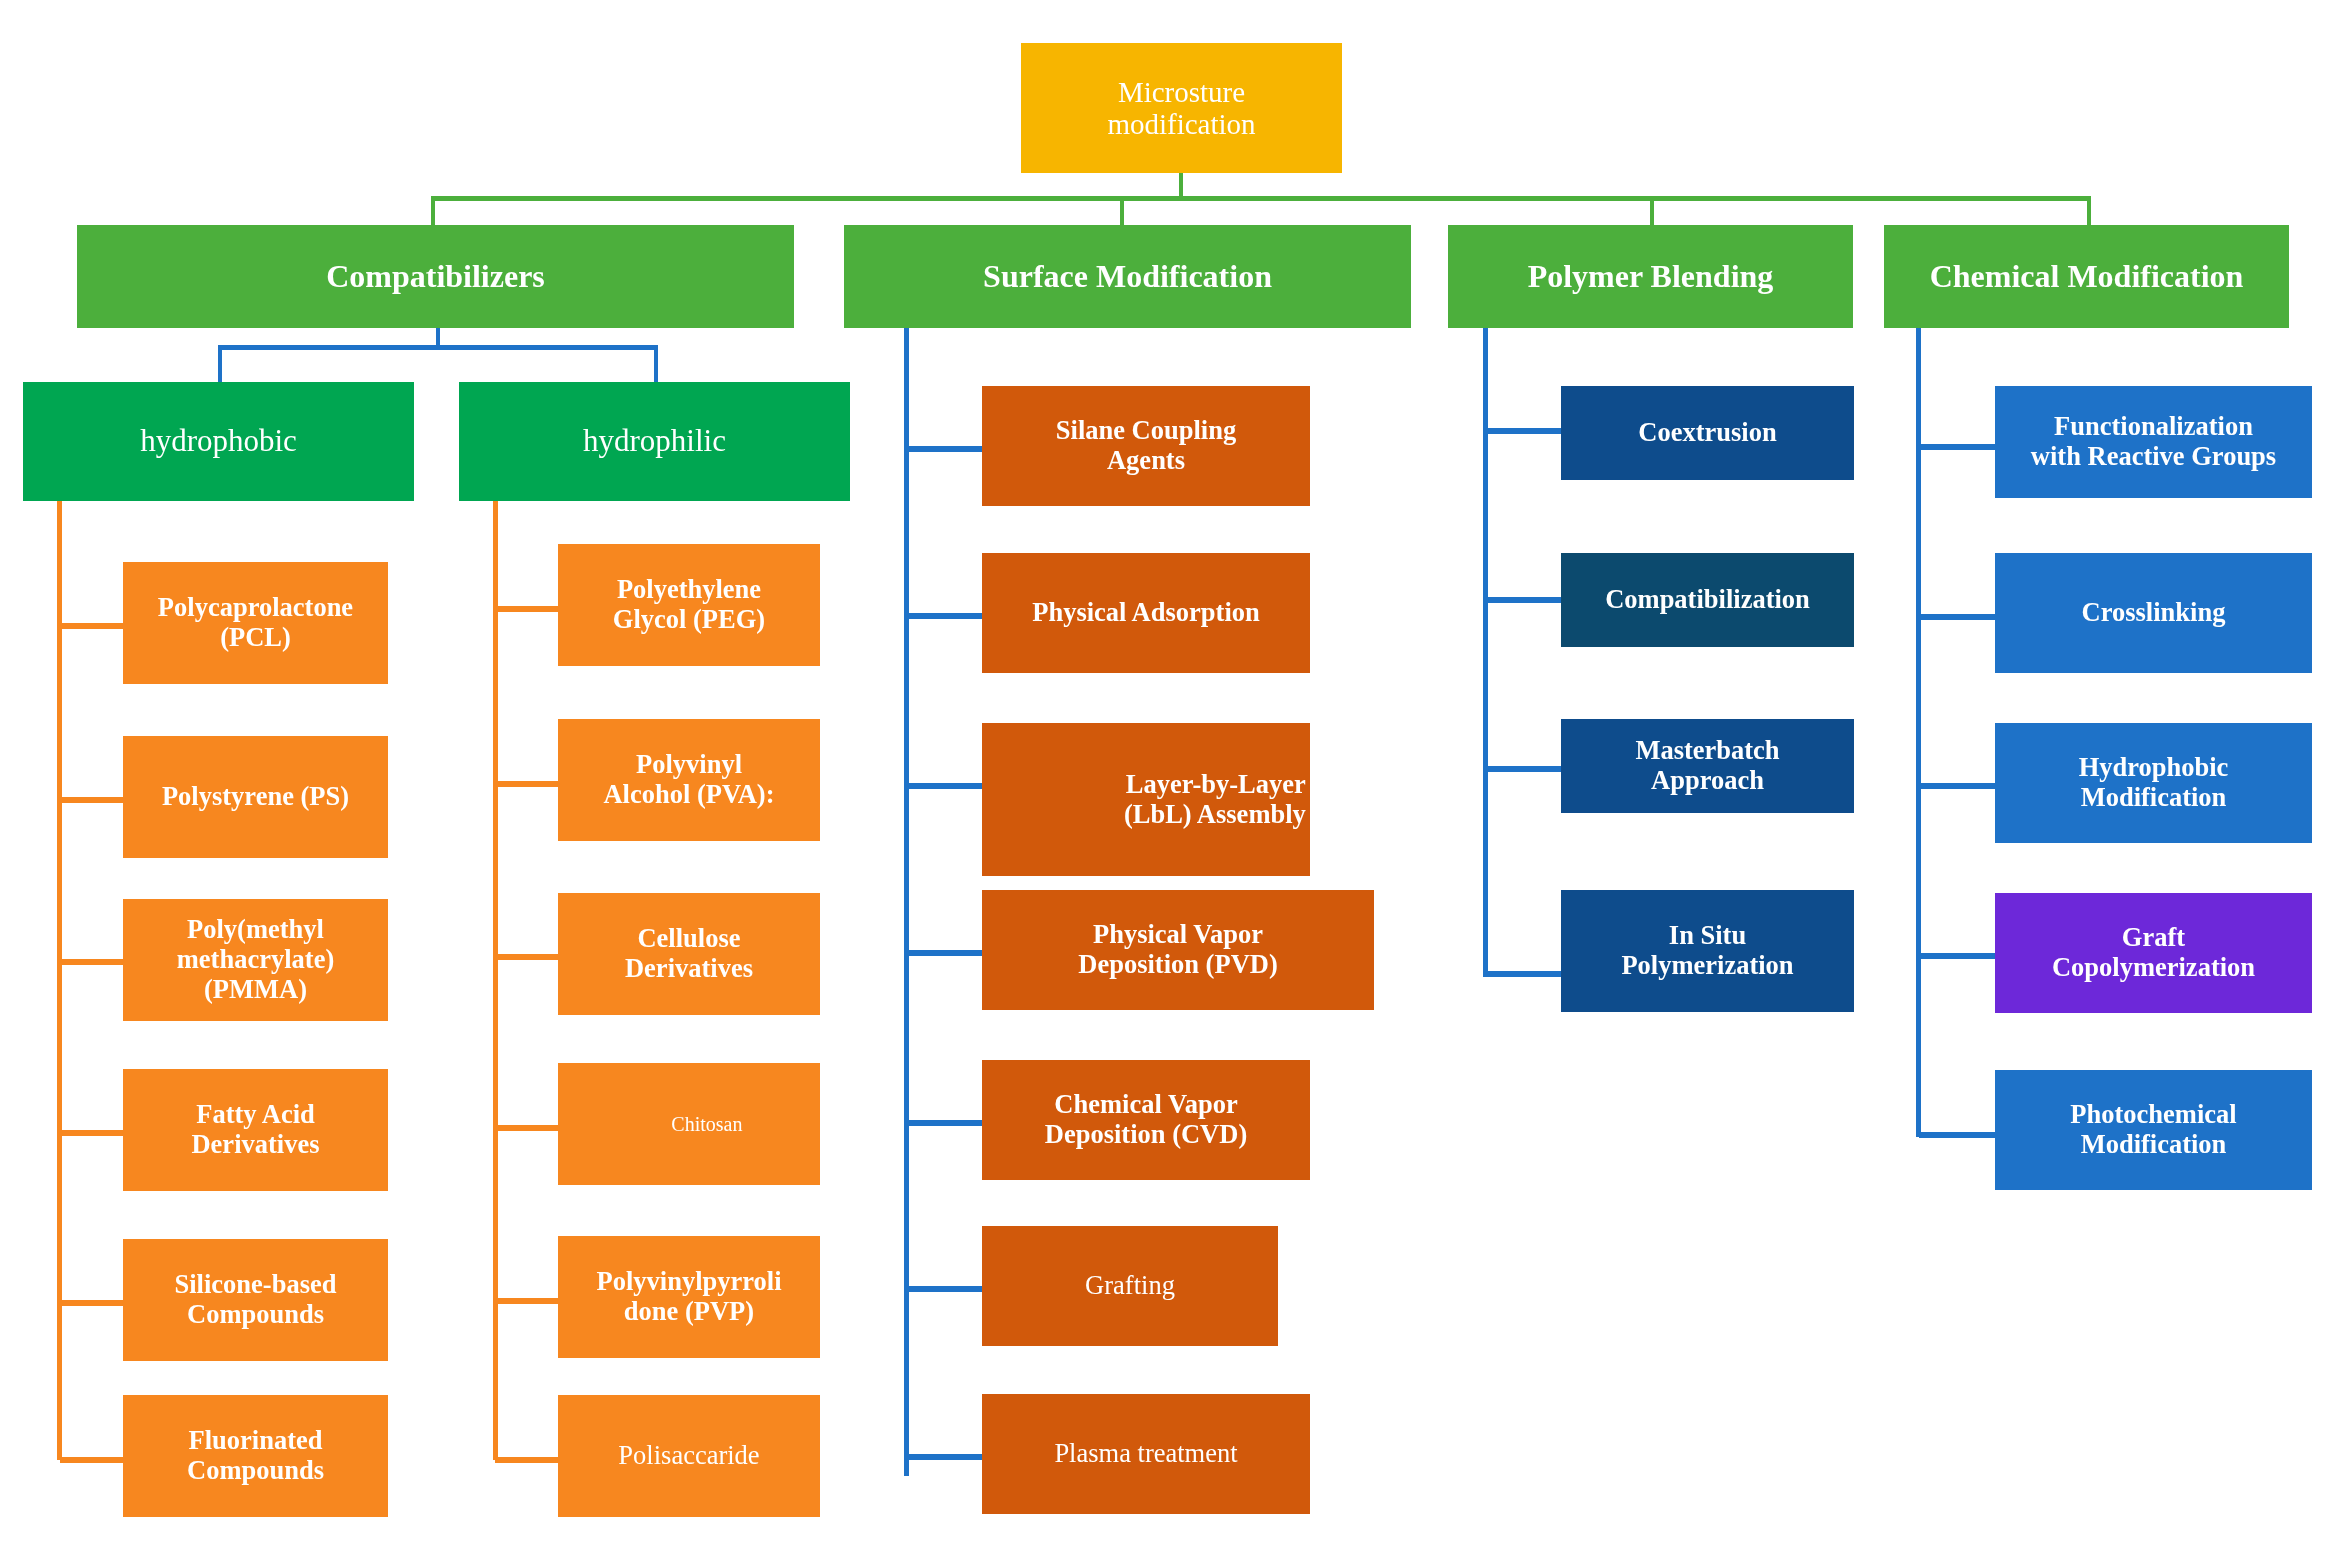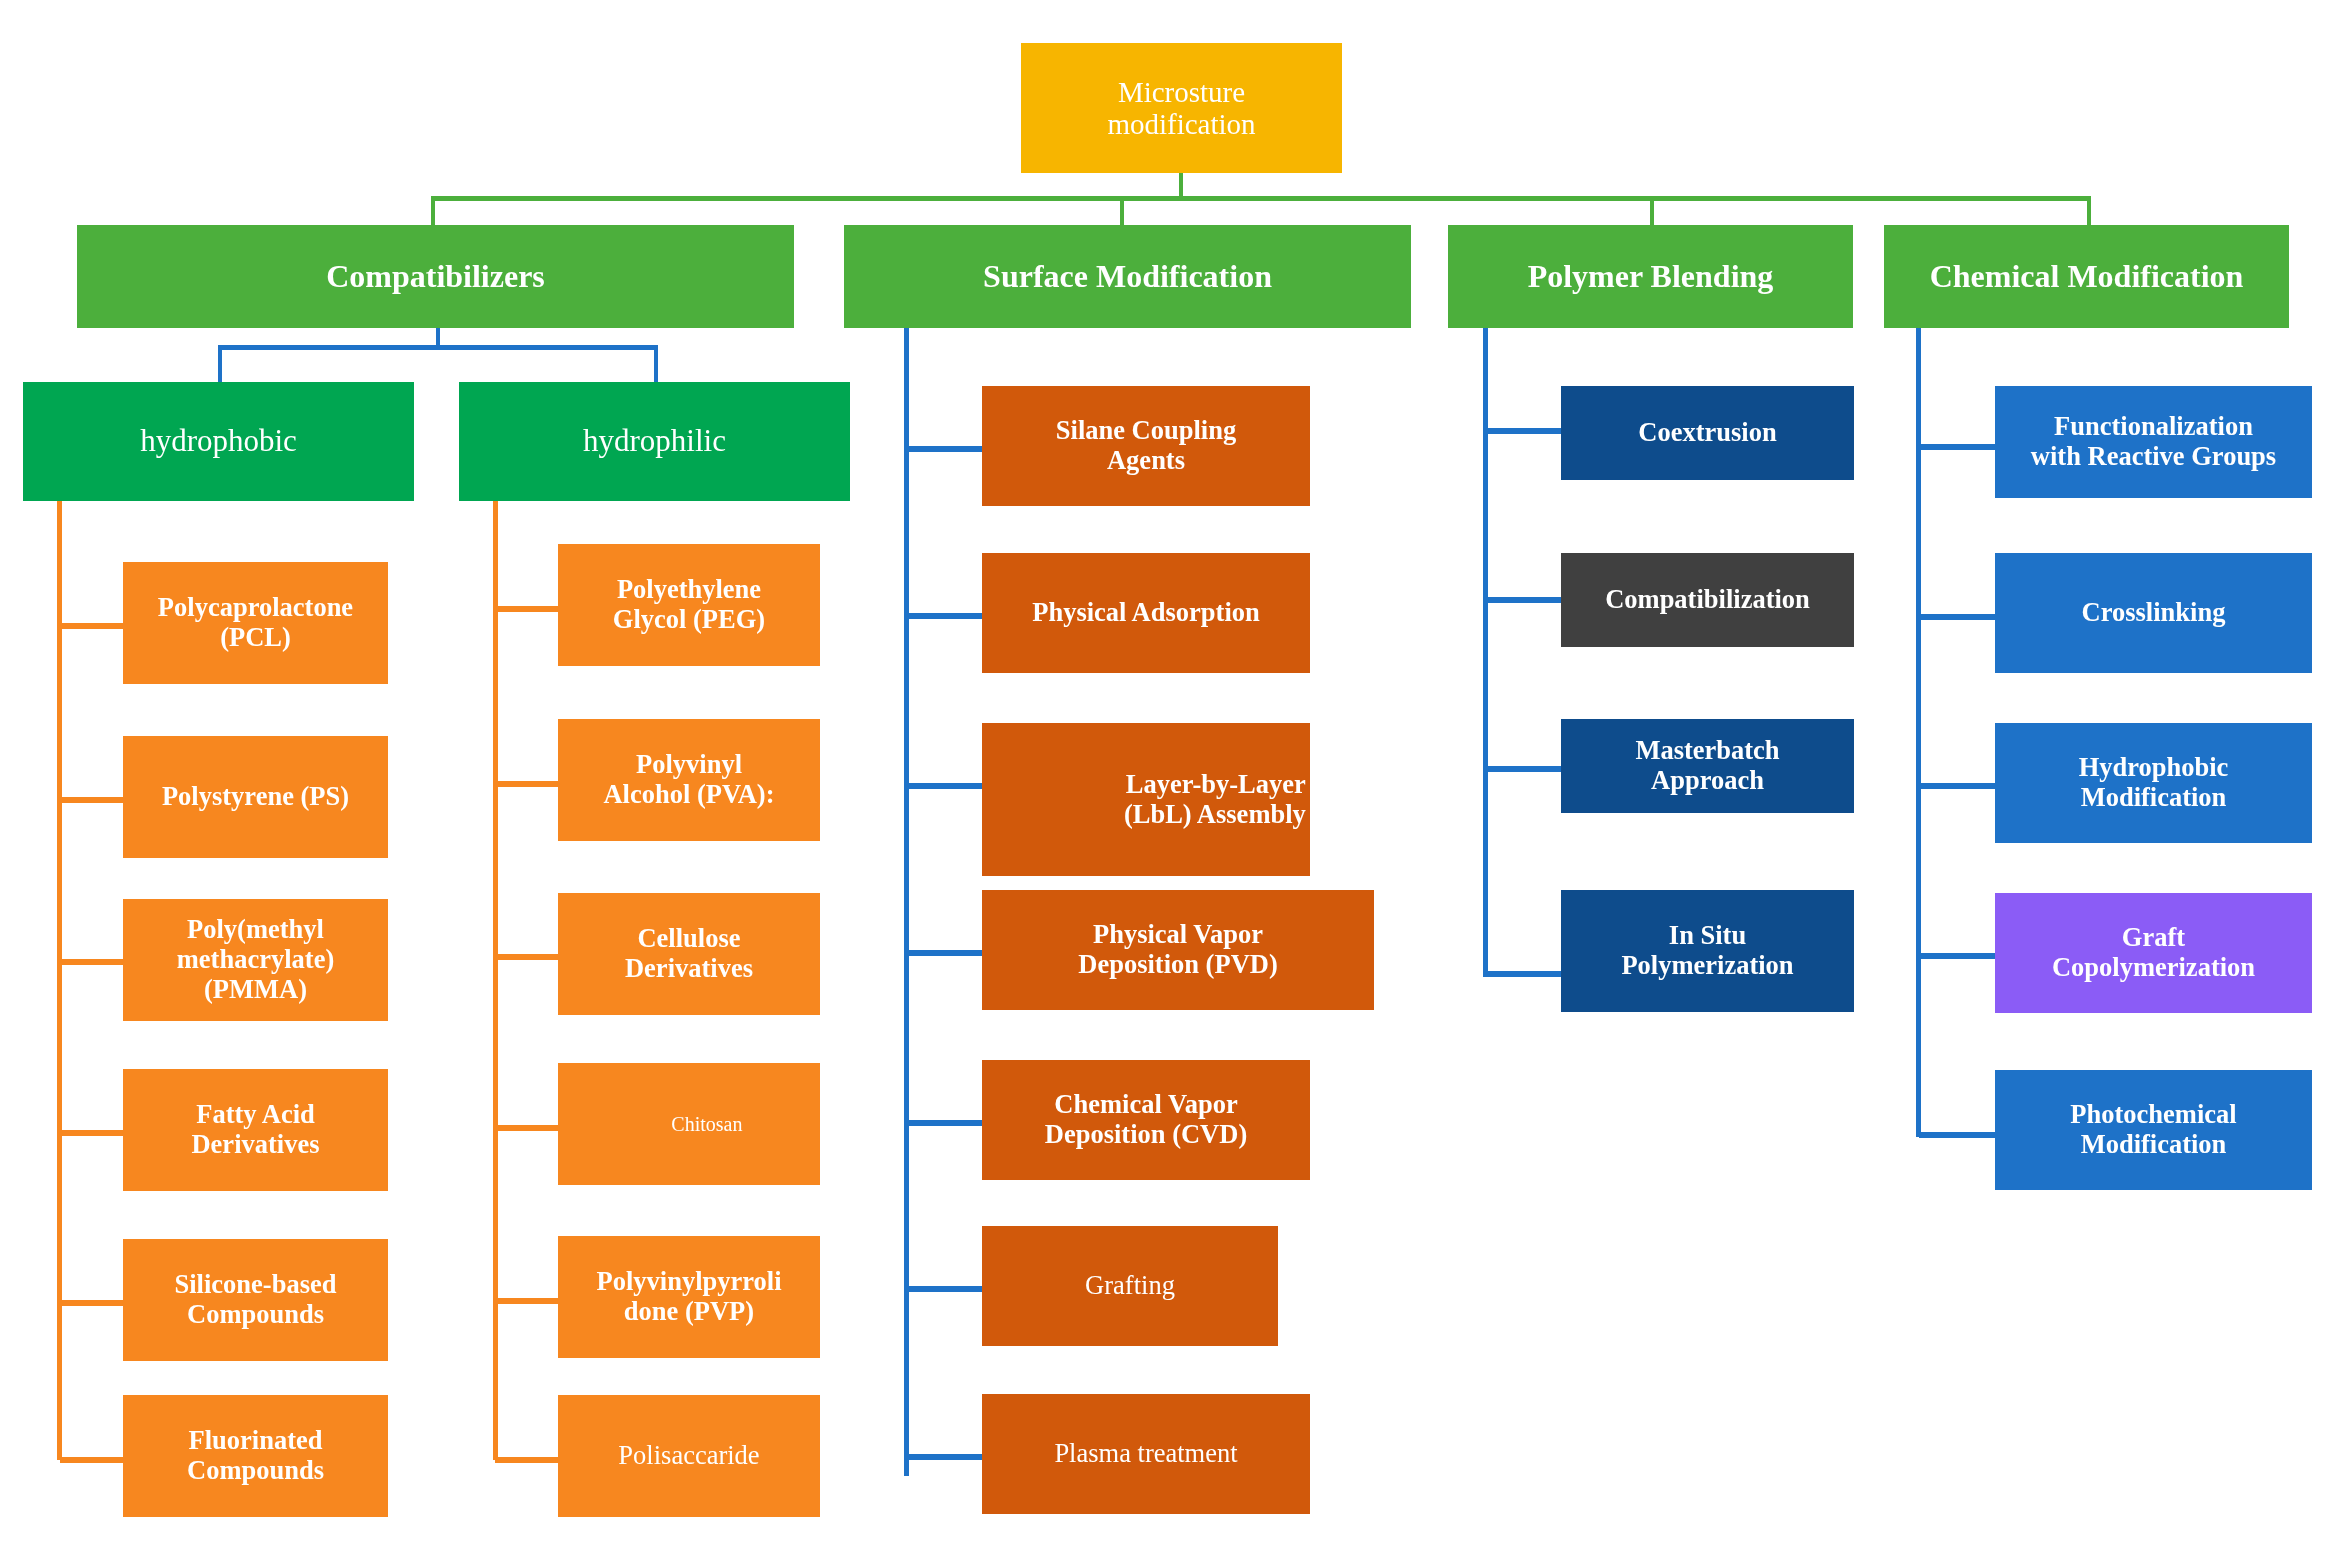--- a/index.html
+++ b/index.html
@@ -195,21 +195,21 @@
   <div class="node" style="left:982px; top:1226px; width:296px; height:120px; background:#D1590B; font-size:26.5px;">
     <span class="lbl reg">Grafting</span>
   </div>
   <div class="node" style="left:982px; top:1394px; width:328px; height:120px; background:#D1590B; font-size:26.5px;">
     <span class="lbl reg">Plasma treatment</span>
   </div>
 
   <div class="node" style="left:1561px; top:386px; width:293px; height:94px; background:#0E4C8C; font-size:26.5px;">
     <span class="lbl bold">Coextrusion</span>
   </div>
-  <div class="node" style="left:1561px; top:553px; width:293px; height:94px; background:#404040; font-size:26.5px;">
+  <div class="node" style="left:1561px; top:553px; width:293px; height:94px; background:#0c4a6e; font-size:26.5px;">
     <span class="lbl bold">Compatibilization</span>
   </div>
   <div class="node" style="left:1561px; top:719px; width:293px; height:94px; background:#0E4C8C; font-size:26.5px;">
     <span class="lbl bold">Masterbatch
 Approach</span>
   </div>
   <div class="node" style="left:1561px; top:890px; width:293px; height:122px; background:#0E4C8C; font-size:26.5px;">
     <span class="lbl bold">In Situ
 Polymerization</span>
   </div>
@@ -218,21 +218,21 @@
     <span class="lbl bold">Functionalization
 with Reactive Groups</span>
   </div>
   <div class="node" style="left:1995px; top:553px; width:317px; height:120px; background:#1E72C8; font-size:26.5px;">
     <span class="lbl bold">Crosslinking</span>
   </div>
   <div class="node" style="left:1995px; top:723px; width:317px; height:120px; background:#1E72C8; font-size:26.5px;">
     <span class="lbl bold">Hydrophobic
 Modification</span>
   </div>
-  <div class="node" style="left:1995px; top:893px; width:317px; height:120px; background:#8b5cf6; font-size:26.5px;">
+  <div class="node" style="left:1995px; top:893px; width:317px; height:120px; background:#6d28d9; font-size:26.5px;">
     <span class="lbl bold">Graft
 Copolymerization</span>
   </div>
   <div class="node" style="left:1995px; top:1070px; width:317px; height:120px; background:#1E72C8; font-size:26.5px;">
     <span class="lbl bold">Photochemical
 Modification</span>
   </div>
 
 </div>
 

